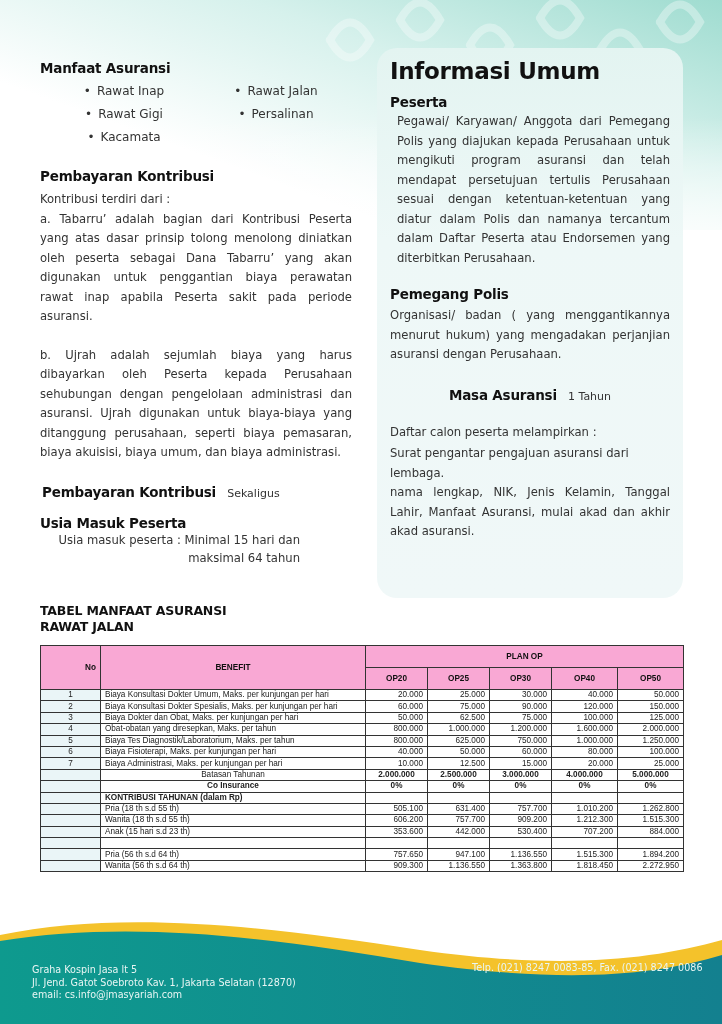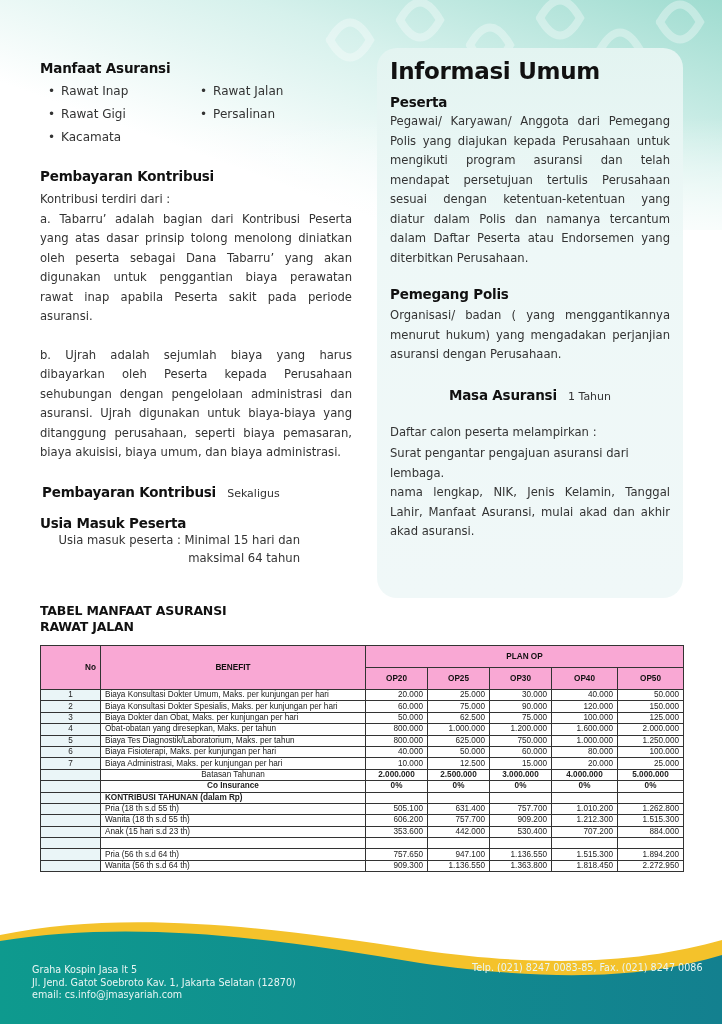--- a/index.html
+++ b/index.html
@@ -21,21 +21,21 @@
     background: linear-gradient(180deg, rgba(255,255,255,0) 0%, rgba(255,255,255,0) 45%, #ffffff 100%);
     z-index: 0;
   }
   .pattern { position: absolute; left: 0; top: 0; width: 722px; height: 140px; z-index: 0; opacity: 0.35; }
 
   .left { position: absolute; left: 40px; top: 60px; width: 312px; z-index: 2; }
   .h-bold { font-weight: bold; font-size: 13.5px; color: #111; letter-spacing: -0.2px; }
   .body-text { font-size: 11.6px; line-height: 19.5px; color: #333; text-align: justify; }
 
   .benefit-list { display: grid; grid-template-columns: 152px 152px; row-gap: 9px; margin-top: 8px; margin-left: 8px; }
-  .benefit-item { font-size: 12px; color: #333; }
+  .benefit-item { font-size: 12px; color: #333; text-align: center; }
   .benefit-item::before { content: "•"; margin-right: 6px; }
 
   .card {
     position: absolute; left: 377px; top: 48px; width: 306px; height: 550px;
     background: linear-gradient(180deg, #e3f4f1 0%, #eef8f7 35%, #f0f8f8 100%);
     border-radius: 20px; z-index: 1;
   }
   .right { position: absolute; left: 390px; top: 58px; width: 280px; z-index: 2; }
   .title-big { font-weight: bold; font-size: 23px; color: #111; letter-spacing: -0.3px; }
 
@@ -98,21 +98,21 @@
   </div>
 
   <div class="h-bold" style="margin-top:14px;">Usia Masuk Peserta</div>
   <div class="body-text" style="text-align:right; width:260px; line-height:18px;">Usia masuk peserta : Minimal 15 hari dan maksimal 64 tahun</div>
 </div>
 
 <div class="card"></div>
 <div class="right">
   <div class="title-big">Informasi Umum</div>
   <div class="h-bold" style="margin-top:10px;">Peserta</div>
-  <div class="body-text" style="margin-top:2px;">Pegawai/ Karyawan/ Anggota dari Pemegang Polis yang diajukan kepada Perusahaan untuk mengikuti program asuransi dan telah mendapat persetujuan tertulis Perusahaan sesuai dengan ketentuan-ketentuan yang diatur dalam Polis dan namanya tercantum dalam Daftar Peserta atau Endorsemen yang diterbitkan Perusahaan.</div>
+  <div class="body-text" style="margin-top:2px;margin-left:7px;">Pegawai/ Karyawan/ Anggota dari Pemegang Polis yang diajukan kepada Perusahaan untuk mengikuti program asuransi dan telah mendapat persetujuan tertulis Perusahaan sesuai dengan ketentuan-ketentuan yang diatur dalam Polis dan namanya tercantum dalam Daftar Peserta atau Endorsemen yang diterbitkan Perusahaan.</div>
 
   <div class="h-bold" style="margin-top:18px;">Pemegang Polis</div>
   <div class="body-text" style="margin-top:4px;">Organisasi/ badan ( yang menggantikannya menurut hukum) yang mengadakan perjanjian asuransi dengan Perusahaan.</div>
 
   <div style="margin-top:20px;text-align:center;">
     <span class="h-bold">Masa Asuransi</span>
     <span style="font-size:11px; color:#333; margin-left:6px;">1 Tahun</span>
   </div>
 
   <div class="body-text" style="margin-top:19px;">Daftar calon peserta melampirkan :</div>

